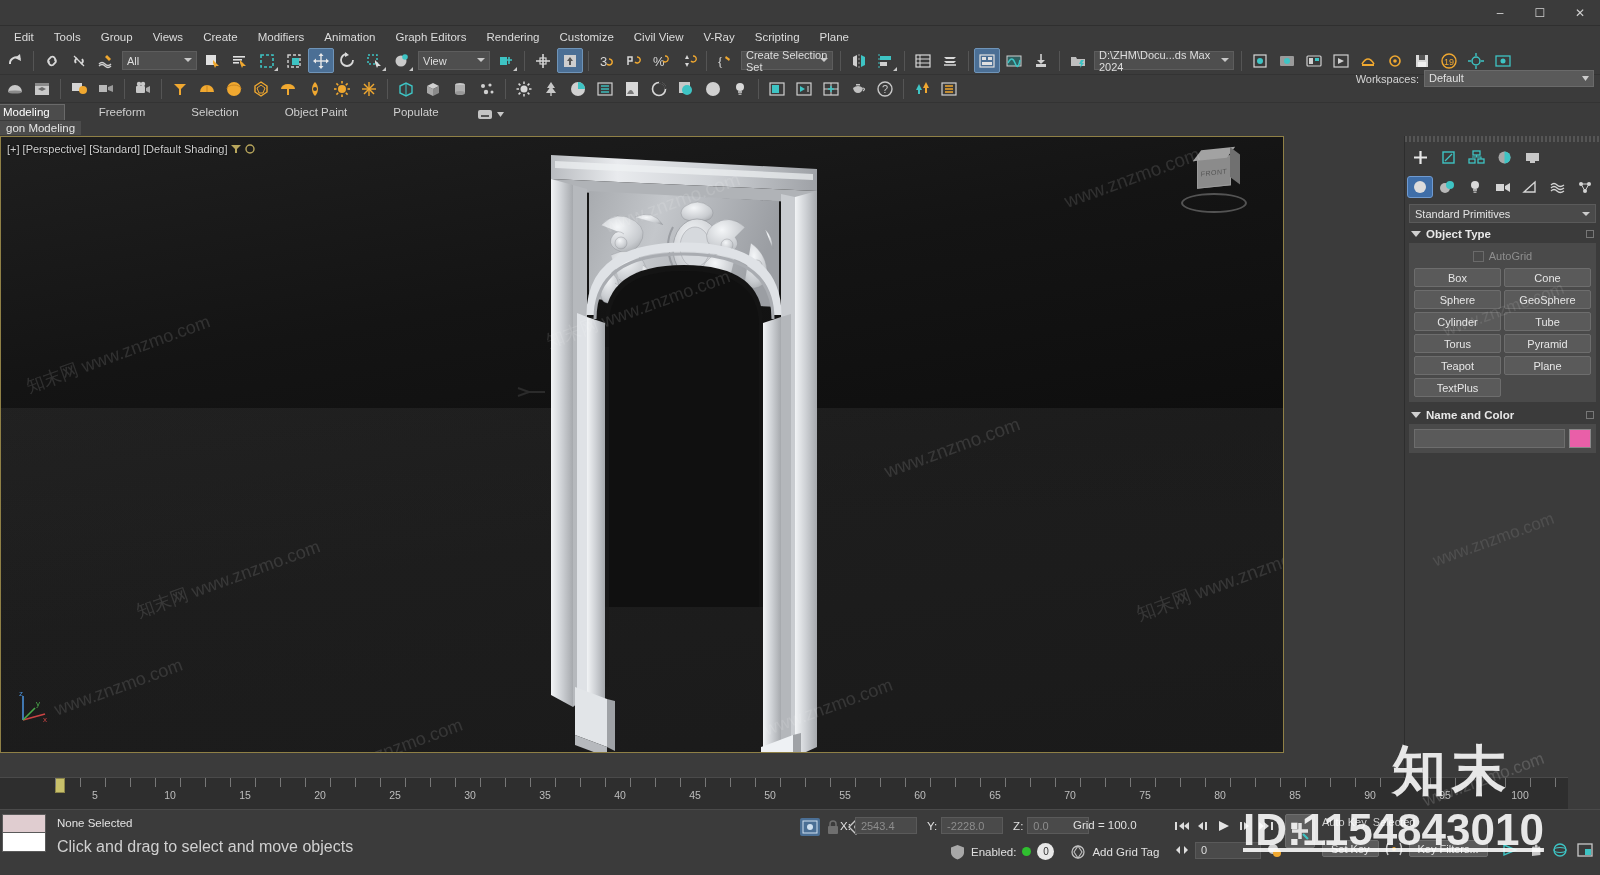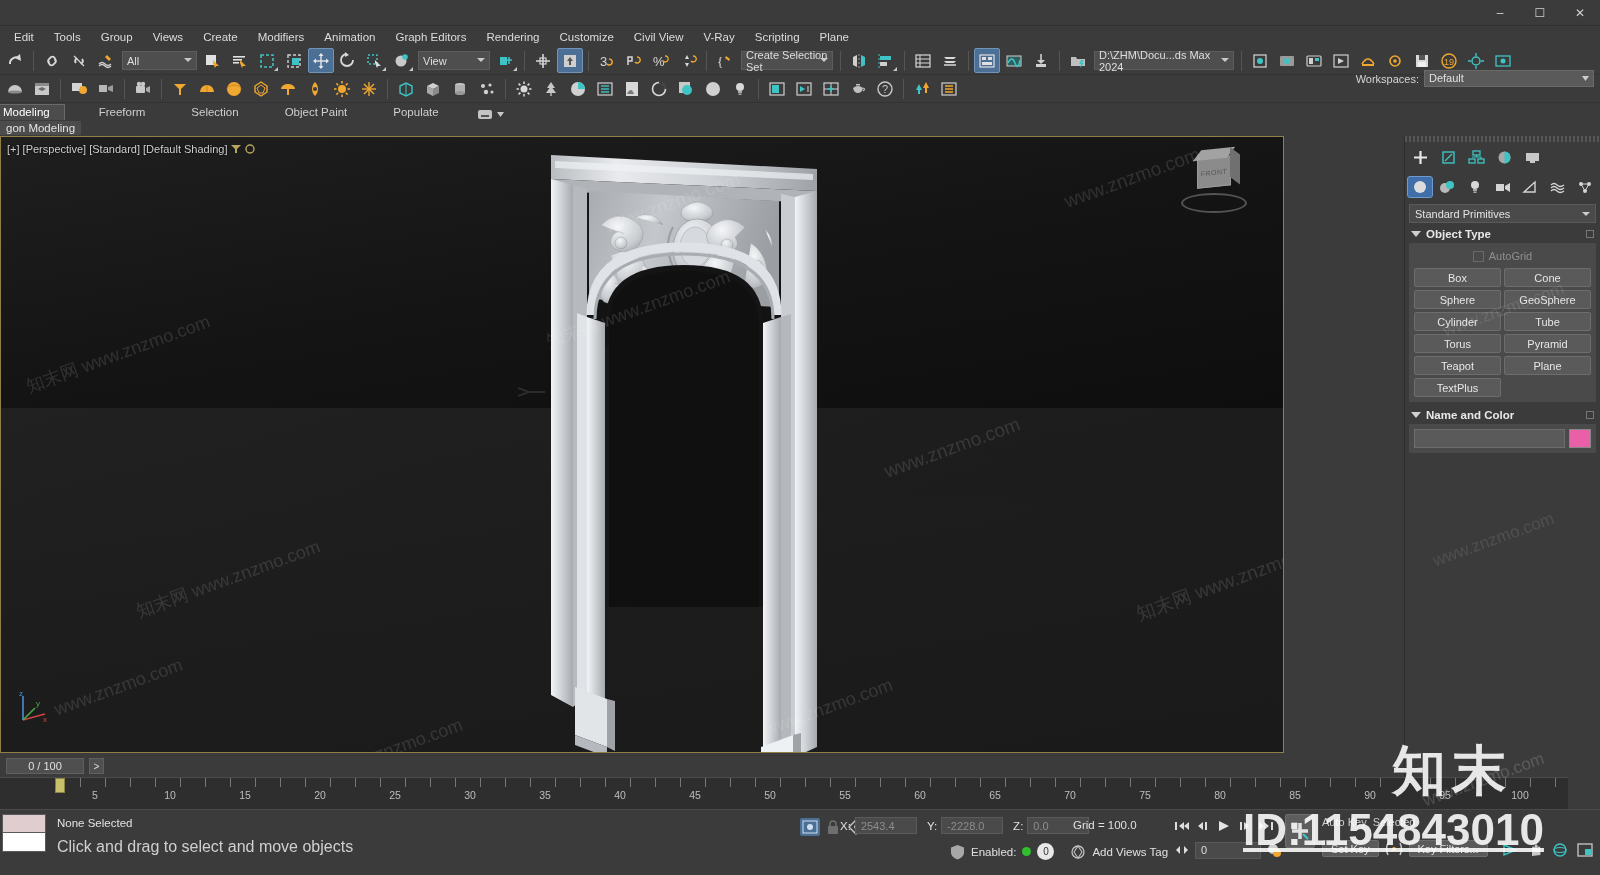--- a/index.html
+++ b/index.html
@@ -1087,24 +1087,20 @@
       <span class="pin"></span>
     </div>
     <div class="rollout-body">
       <div class="nc-row">
         <div class="nc-field"></div>
         <div class="nc-swatch"></div>
       </div>
     </div>
   </div>
 
-  <div class="timebar-wrap">
-    <div class="frame-field">0 / 100</div>
-    <div class="frame-next">&gt;</div>
-  </div>
 
   <div class="ruler">
     <div class="time-slider"></div>
     <div class="tick" style="left:55px"></div>
     <div class="tick" style="left:80px"></div>
       <div class="tick" style="left:105px"></div>
     <div class="tick" style="left:130px"></div>
       <div class="tick" style="left:155px"></div>
     <div class="tick" style="left:180px"></div>
       <div class="tick" style="left:205px"></div>
@@ -1227,21 +1223,21 @@
       <svg width="15" height="16">
           <path d="M7.5 1 L14 3.5 v5 C14 12 10.5 14.5 7.5 15.5 C4.5 14.5 1 12 1 8.5 v-5z" fill="#a8a8a8"></path>
         </svg>
       <span>Enabled:</span>
       <span class="green-dot"></span>
       <span class="zero-badge">0</span>
       <svg width="16" height="16" style="margin-left:10px">
           <circle cx="8" cy="8" r="6" fill="none" stroke="#c0c0c0" stroke-width="1.3"></circle>
           <path d="M8 2 l4 6 -4 6 -4-6z" fill="none" stroke="#c0c0c0" stroke-width="1.1"></path>
         </svg>
-      <span>Add Views Tag</span>
+      <span>Add Grid Tag</span>
     </div>
 
     <div class="anim-ctrls">
       <div class="actrl">
         <svg width="16" height="12">
             <rect x="1" y="2" width="2" height="8" fill="#ddd"></rect>
             <polygon points="10,2 10,10 5,6" fill="#ddd"></polygon>
             <polygon points="15,2 15,10 10,6" fill="#ddd"></polygon>
           </svg>
       </div>

